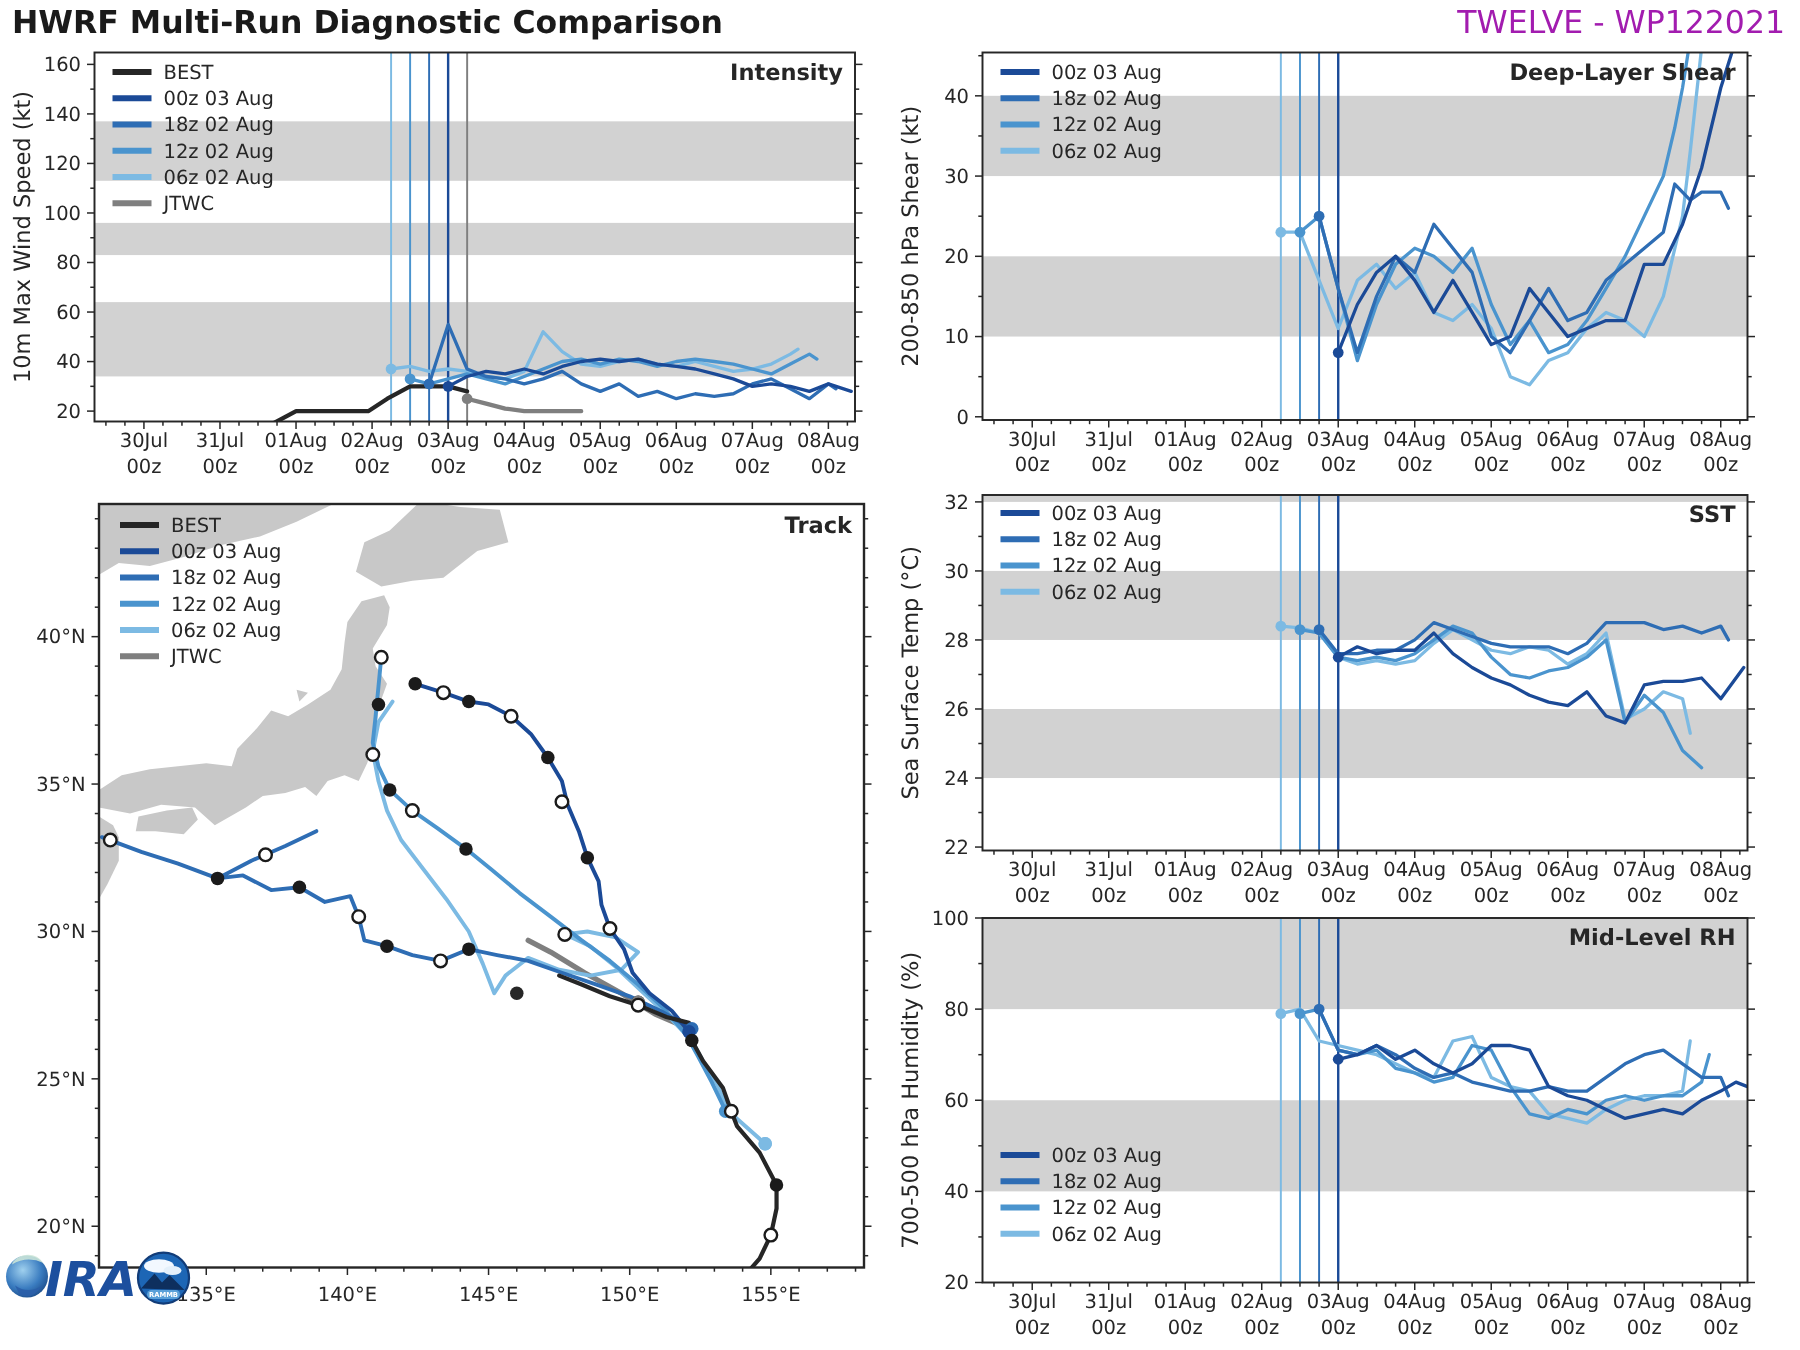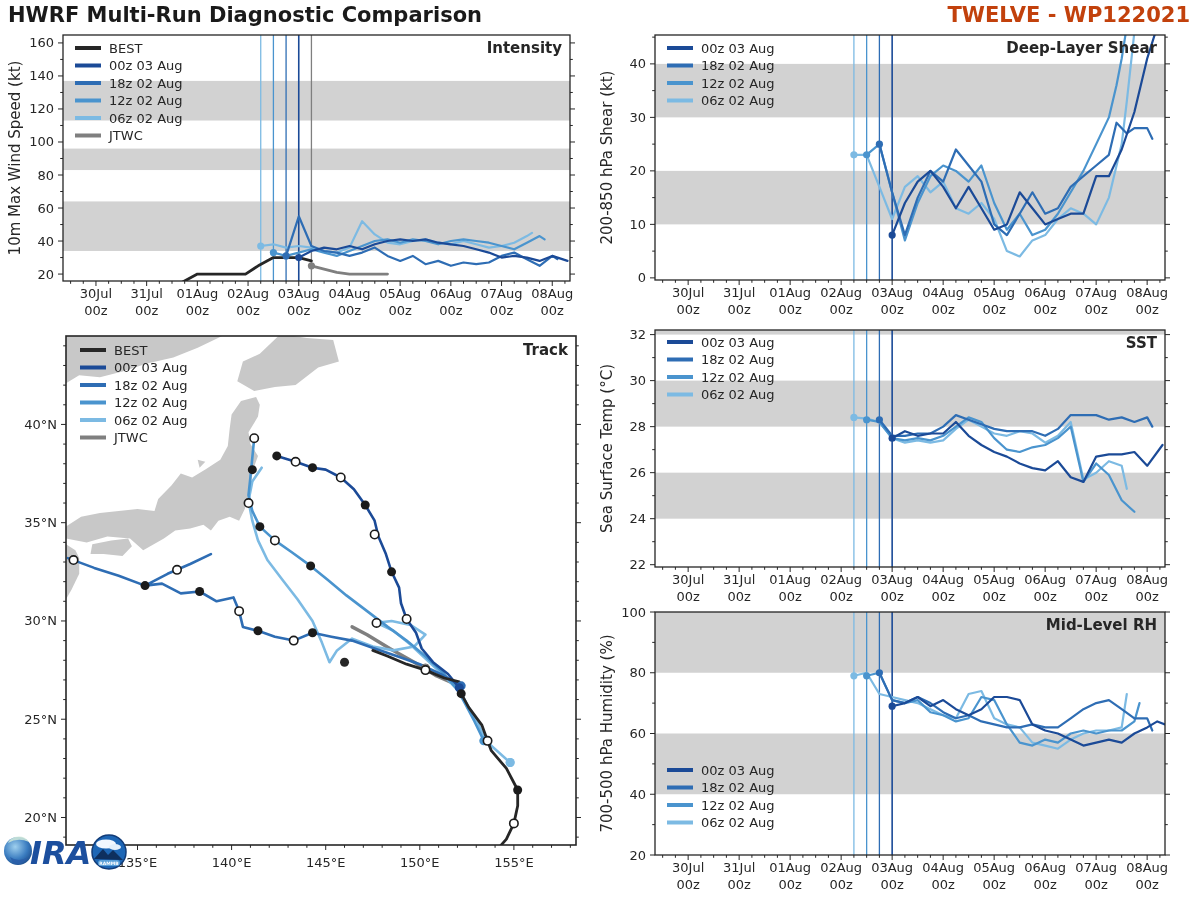--- a/index.html
+++ b/index.html
@@ -1,19 +1,19 @@
 <!DOCTYPE html>
 <html><head>
 <meta charset="utf-8">
 <style>
   html,body{margin:0;padding:0;background:#ffffff;}
   #page{position:relative;width:1200px;height:900px;background:#fff;overflow:hidden;
         font-family:"DejaVu Sans","Liberation Sans",sans-serif;}
   .main-title{position:absolute;top:3px;left:8px;font-size:21px;font-weight:bold;color:#1a1a1a;}
-  .storm-title{position:absolute;top:3px;right:10px;font-size:21px;font-weight:bold;color:#c2410c;}
+  .storm-title{position:absolute;top:3px;right:10px;font-size:21px;font-weight:normal;color:#a21caf;}
   #chart-svg{position:absolute;top:0;left:0;}
   #logo{position:absolute;left:2px;top:827px;width:130px;height:45px;}
 </style>
 </head>
 <body>
 <div id="page">
 
 <div class="main-title">HWRF Multi-Run Diagnostic Comparison</div>
 <div class="storm-title">TWELVE - WP122021</div>
 

